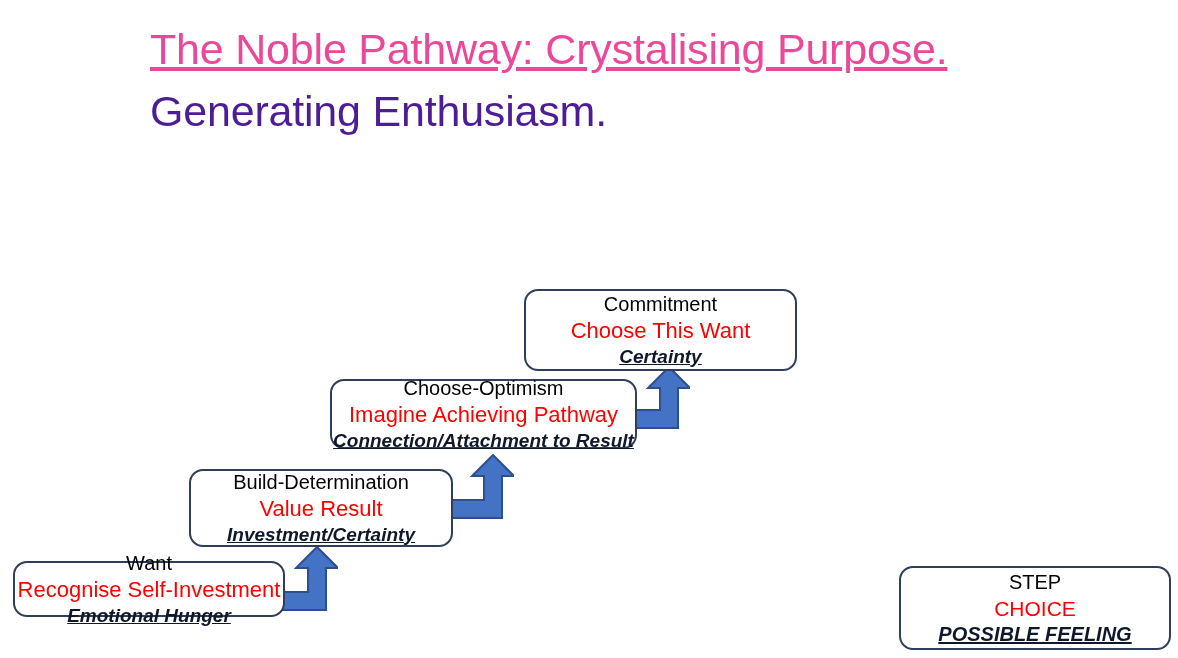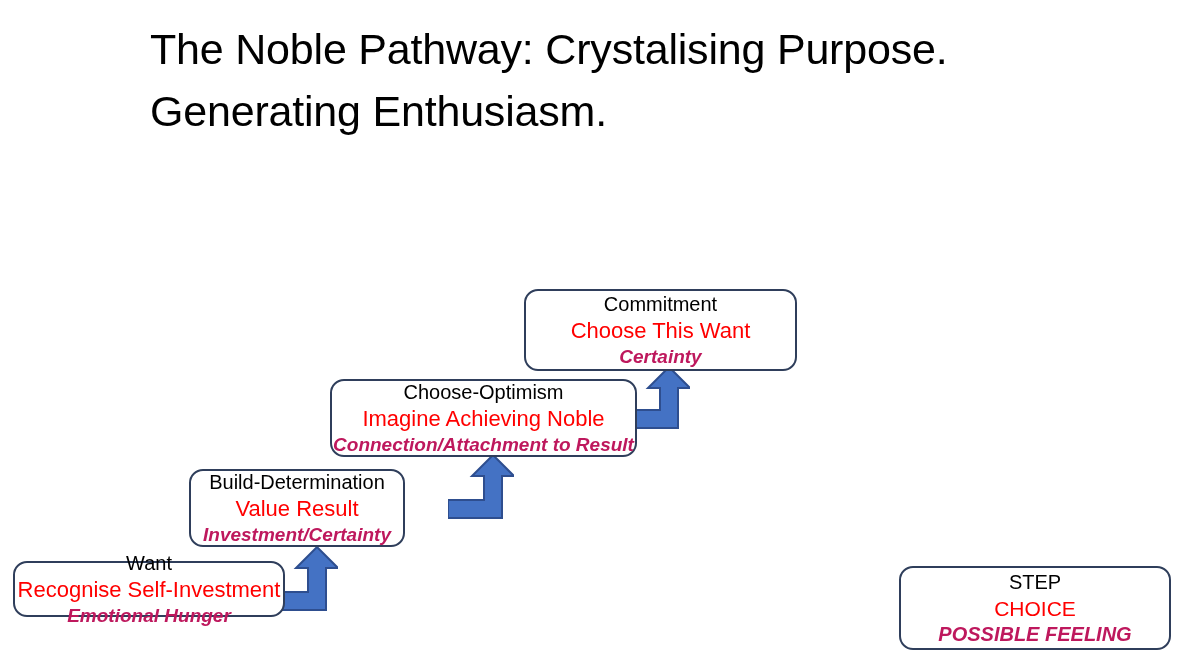--- a/index.html
+++ b/index.html
@@ -23,22 +23,22 @@
     top: 18px;
     width: 960px;
   }
   .title-line {
     font-size: 43px;
     line-height: 62px;
     font-weight: 400;
     letter-spacing: -0.2px;
     white-space: nowrap;
   }
-  .title-main  { color: #000000; }
-  .title-sub   { color: #000000; }
+  .title-main  { color: #ec4899; text-decoration: underline; }
+  .title-sub   { color: #4c1d95; }
 
   
   .step-box {
     position: absolute;
     box-sizing: border-box;
     background: #ffffff;
     border: 2px solid #2F3E5B;
     border-radius: 14px;
     display: flex;
     flex-direction: column;
@@ -53,32 +53,33 @@
     line-height: 25px;
     white-space: nowrap;
   }
   .line-choice {
     color: #FF0000;
     font-size: 22px;
     line-height: 27px;
     white-space: nowrap;
   }
   .line-feeling {
-    color: #be185d;
+    color: #0f172a;
     font-size: 19px;
     line-height: 25px;
     font-style: italic;
     font-weight: 700;
     white-space: nowrap;
+    text-decoration: underline;
   }
 
   
   #box-want            { left: 13px;  top: 561px; width: 272px; height: 56px; }
-  #box-build           { left: 189px; top: 469px; width: 216px; height: 78px; }
-  #box-optimism        { left: 330px; top: 379px; width: 307px; height: 78px; }
+  #box-build           { left: 189px; top: 469px; width: 264px; height: 78px; }
+  #box-optimism        { left: 330px; top: 379px; width: 307px; height: 70px; }
   #box-commitment      { left: 524px; top: 289px; width: 273px; height: 82px; }
   #box-legend          { left: 899px; top: 566px; width: 272px; height: 84px; }
 
   
   #box-legend .line-step    { font-size: 20px; }
   #box-legend .line-choice  { font-size: 21px; }
   #box-legend .line-feeling { font-size: 20px; }
 
   
   .elbow-arrow {
@@ -123,21 +124,21 @@
 </div>
 
 <div class="step-box" id="box-build">
   <div class="line-step">Build-Determination</div>
   <div class="line-choice">Value Result</div>
   <div class="line-feeling">Investment/Certainty</div>
 </div>
 
 <div class="step-box" id="box-optimism">
   <div class="line-step">Choose-Optimism</div>
-  <div class="line-choice">Imagine Achieving Noble</div>
+  <div class="line-choice">Imagine Achieving Pathway</div>
   <div class="line-feeling">Connection/Attachment to Result</div>
 </div>
 
 <div class="step-box" id="box-commitment">
   <div class="line-step">Commitment</div>
   <div class="line-choice">Choose This Want</div>
   <div class="line-feeling">Certainty</div>
 </div>
 
 <div class="step-box" id="box-legend">

